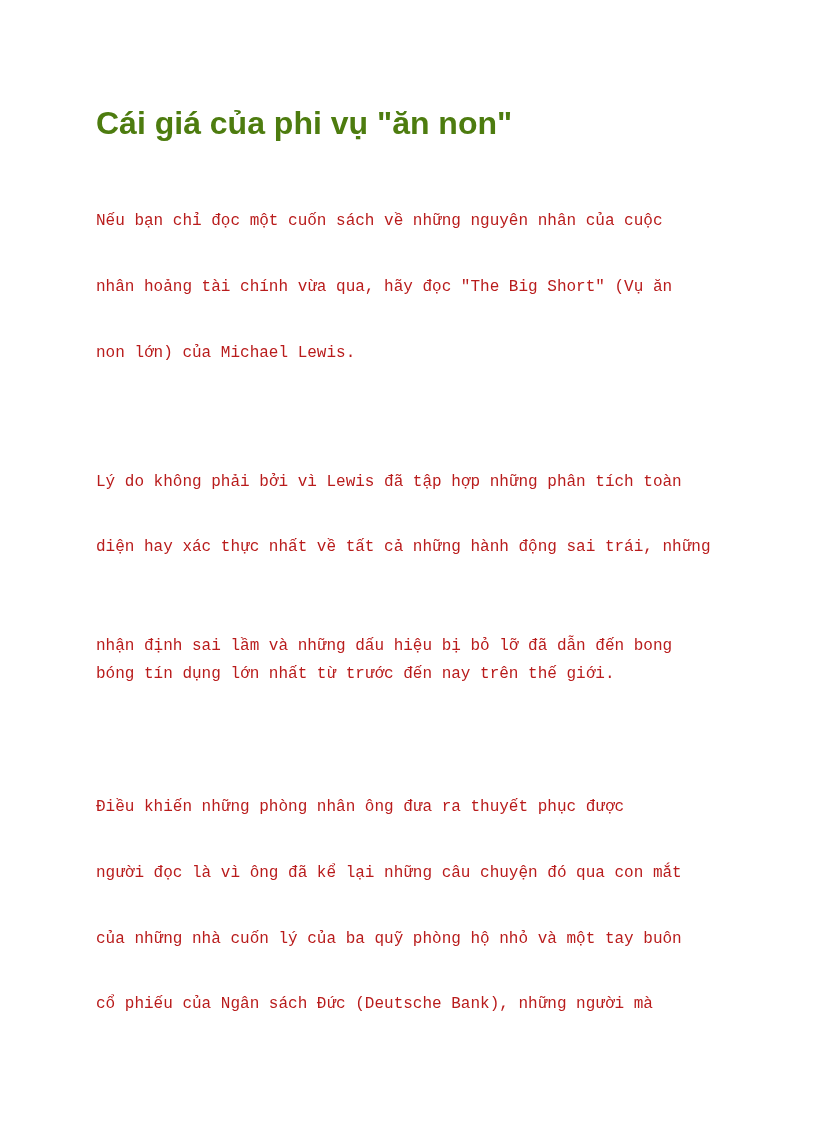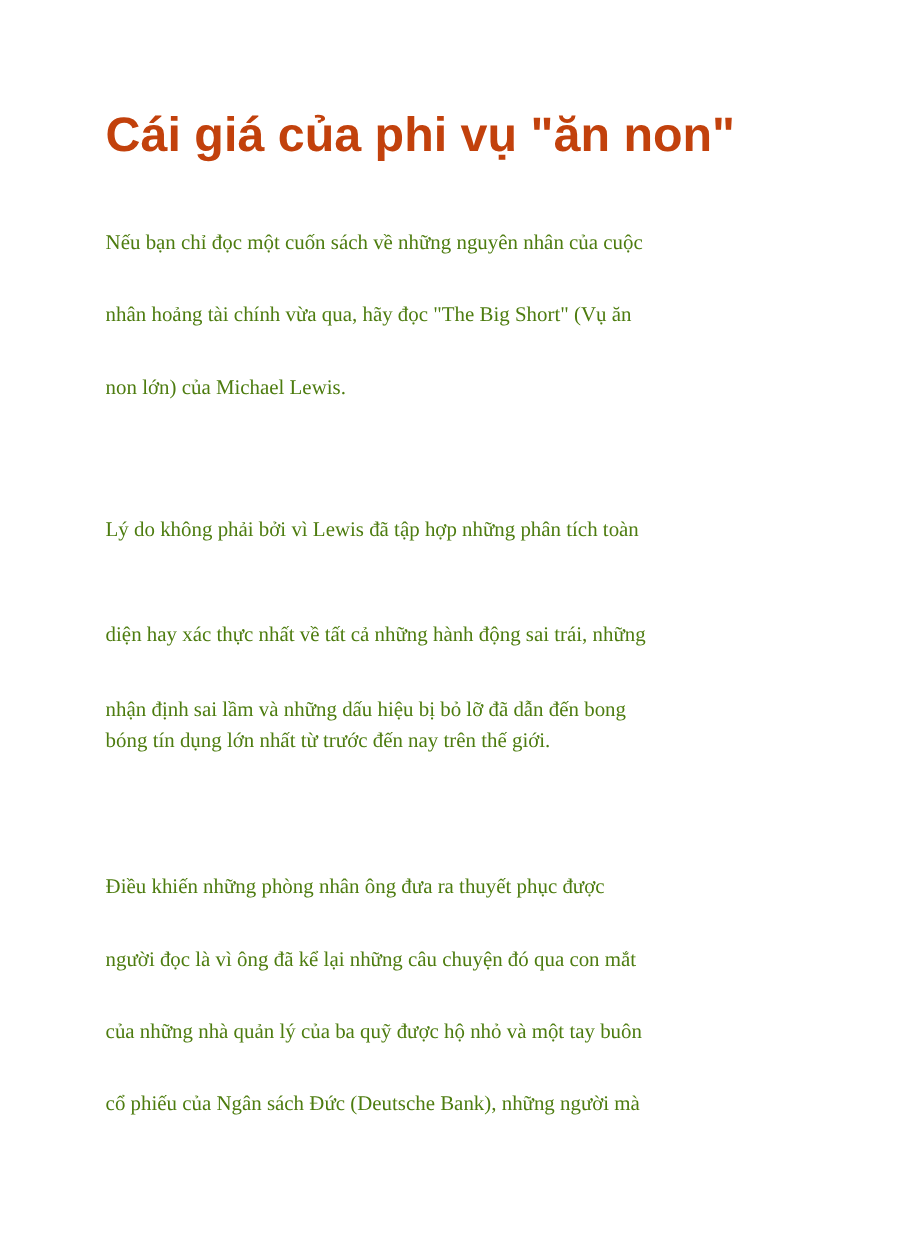--- a/index.html
+++ b/index.html
@@ -22,54 +22,54 @@
       height: 1123px;
       background: #ffffff;
     }
     .title {
       position: absolute;
       left: 96px;
       top: 98px;
       margin: 0;
       font-family: "Liberation Sans", sans-serif;
       font-weight: bold;
-      font-size: 44px;
+      font-size: 32px;
       line-height: 50px;
-      color: #c2410c;
+      color: #4d7c0f;
       white-space: nowrap;
     }
     .line {
       position: absolute;
       left: 96px;
       margin: 0;
-      font-family: Liberation Serif, serif;
-      font-size: 19px;
+      font-family: Liberation Mono, monospace;
+      font-size: 16px;
       line-height: 30px;
-      color: #4d7c0f;
+      color: #b91c1c;
       white-space: nowrap;
     }
   </style>
 </head>
 <body>
 
 <div class="page">
   <h1 class="title">Cái giá của phi vụ "ăn non"</h1>
 
   <div>
     <p class="line" style="top:206px">Nếu bạn chỉ đọc một cuốn sách về những nguyên nhân của cuộc</p>
     <p class="line" style="top:272px">nhân hoảng tài chính vừa qua, hãy đọc "The Big Short" (Vụ ăn</p>
     <p class="line" style="top:338px">non lớn) của Michael Lewis.</p>
   </div>
 
   <div>
     <p class="line" style="top:467px">Lý do không phải bởi vì Lewis đã tập hợp những phân tích toàn</p>
-    <p class="line" style="top:563px">diện hay xác thực nhất về tất cả những hành động sai trái, những</p>
+    <p class="line" style="top:532px">diện hay xác thực nhất về tất cả những hành động sai trái, những</p>
     <p class="line" style="top:631px">nhận định sai lầm và những dấu hiệu bị bỏ lỡ đã dẫn đến bong</p>
     <p class="line" style="top:659px">bóng tín dụng lớn nhất từ trước đến nay trên thế giới.</p>
   </div>
 
   <div>
     <p class="line" style="top:792px">Điều khiến những phòng nhân ông đưa ra thuyết phục được</p>
     <p class="line" style="top:858px">người đọc là vì ông đã kể lại những câu chuyện đó qua con mắt</p>
-    <p class="line" style="top:924px">của những nhà quản lý của ba quỹ được hộ nhỏ và một tay buôn</p>
+    <p class="line" style="top:924px">của những nhà cuốn lý của ba quỹ phòng hộ nhỏ và một tay buôn</p>
     <p class="line" style="top:989px">cổ phiếu của Ngân sách Đức (Deutsche Bank), những người mà</p>
   </div>
 </div>
 
 </body></html>

